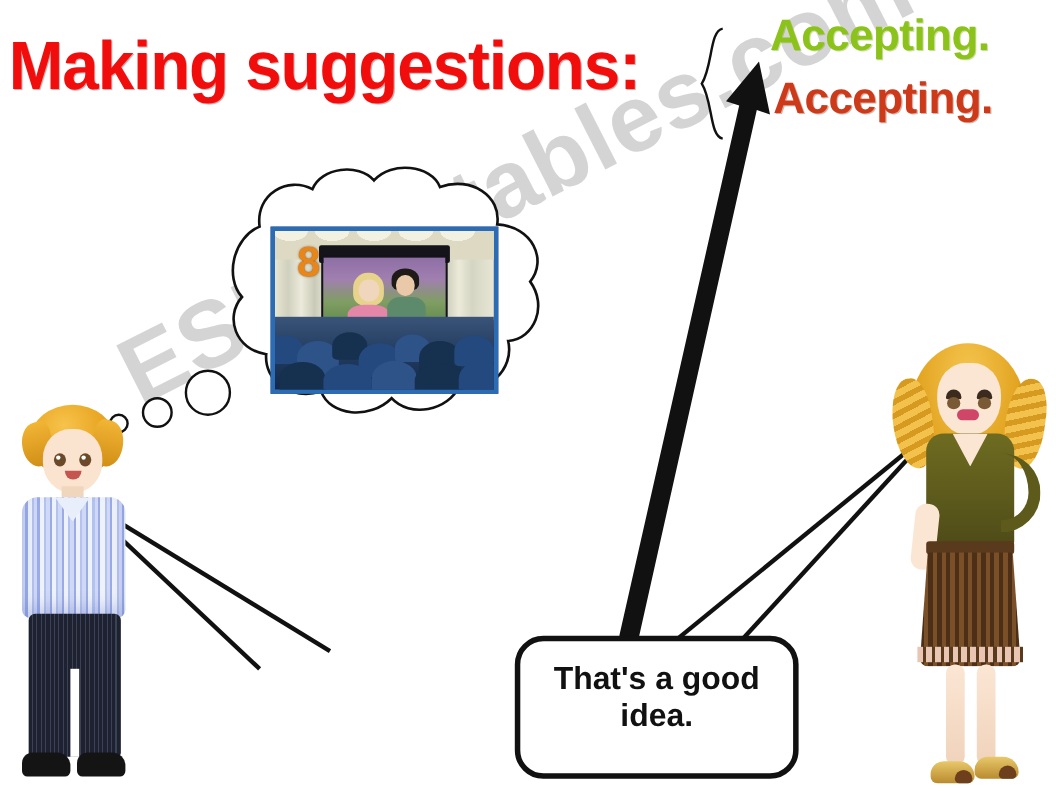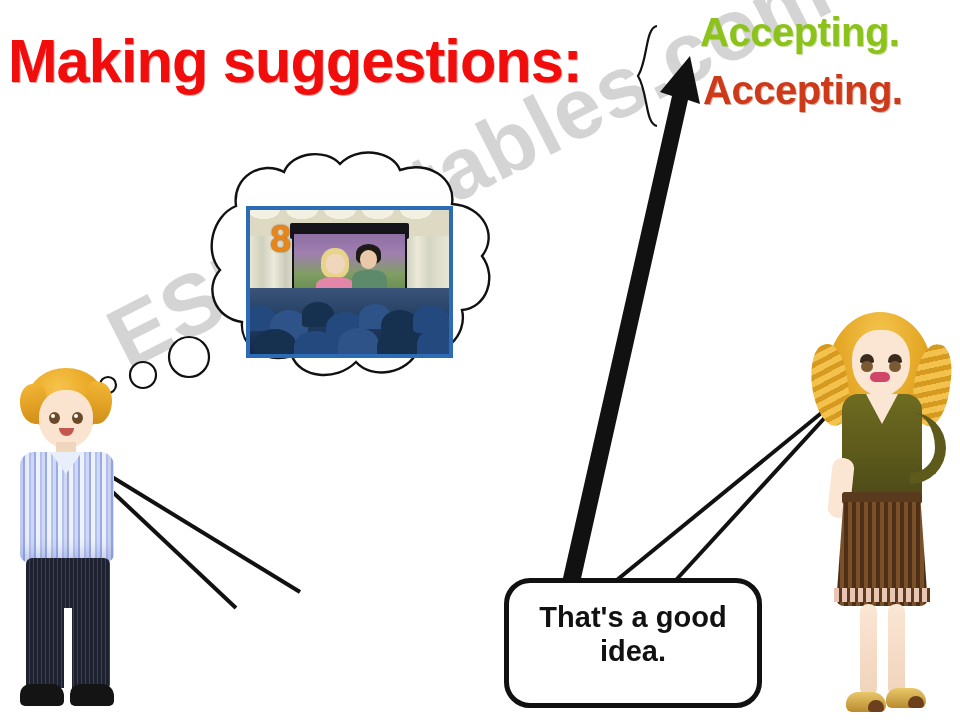--- a/index.html
+++ b/index.html
@@ -108,21 +108,20 @@
     top: 581px;
     width: 262px;
     height: 131px;
   }
   #bubble1 .bubble-text { padding-bottom: 22px; }
   #bubble2 {
     left: 468px;
     top: 578px;
     width: 258px;
     height: 130px;
-    margin-left: 36px;
   }
   #bubble2 .bubble-text { padding-bottom: 16px; }
   .lets {
     color: #2E2E8C;
     text-decoration: underline;
     text-decoration-thickness: 3px;
     text-underline-offset: 3px;
   }
 
   

